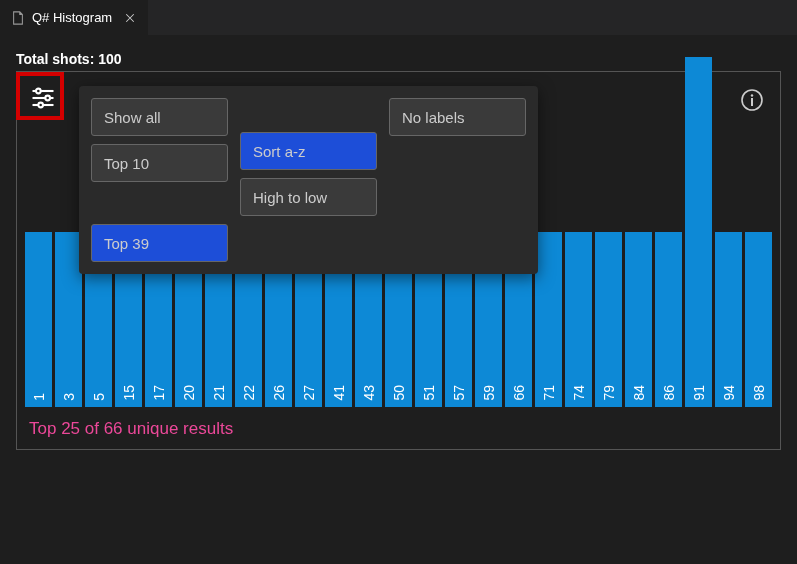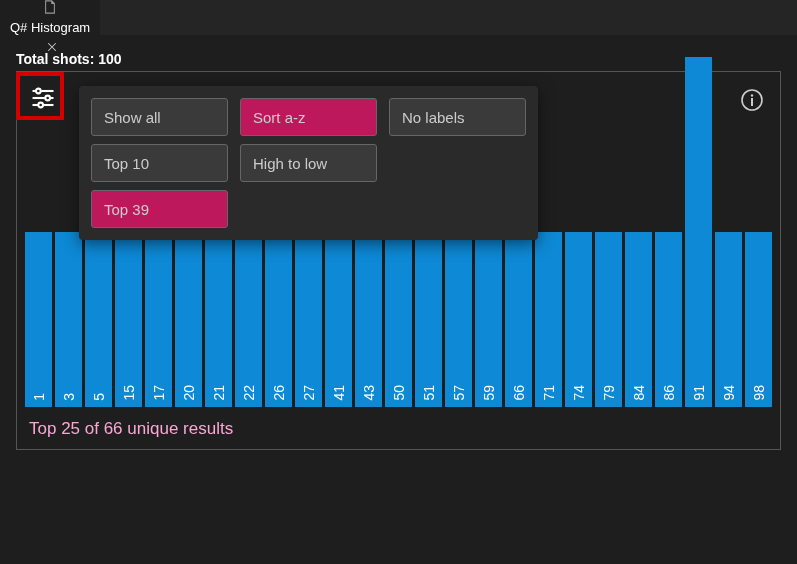--- a/index.html
+++ b/index.html
@@ -18,21 +18,20 @@
     }
     .tab {
       display: flex;
       align-items: center;
       padding: 0 10px;
       background: #1e1e1e;
       gap: 6px;
       font-size: 13px;
       color: #ffffff;
       border-right: 1px solid #252526;
-      flex-direction: column;
     }
     .tab-icon { width: 16px; height: 16px; display:flex; align-items:center; justify-content:center; opacity:0.7; }
     .tab-close { width: 16px; height: 16px; display:flex;align-items:center;justify-content:center; font-size:14px; margin-left:4px;}
     .content {
       padding: 16px;
     }
     .total-shots {
       font-weight: bold;
       color: #ffffff;
       font-size: 14px;
@@ -89,21 +88,22 @@
       background: #3a3a3a;
       border: 1px solid #666;
       border-radius: 3px;
       color: #cccccc;
       font-size: 15px;
       display:flex;align-items:center;
       padding: 0 12px;
       cursor: pointer;
     }
     .menu-btn.active {
-      background: #be185d;
+      background: #1d4ed8;
+      margin-top: 34px;
     }
     .bars-area {
       position: absolute;
       left: 8px;
       right: 8px;
       bottom: 42px;
       height: 350px;
       display: flex;
       align-items: flex-end;
       gap: 3px;
@@ -128,21 +128,21 @@
       color: #ffffff;
       writing-mode: vertical-rl;
       transform: rotate(180deg);
       z-index:2;
     }
     .footer-text {
       position: absolute;
       left: 12px;
       bottom: 10px;
       font-size: 17px;
-      color: #f9a8d4;
+      color: #ec4899;
     }
   </style>
 </head>
 <body>
 
 <div class="tab-bar">
   <div class="tab">
     <span class="tab-icon">
       <svg viewBox="0 0 16 16" width="14" height="14">
           <path fill="none" stroke="#cccccc" stroke-width="1.2" d="M3 1h7l3 3v11H3z M10 1v3h3"></path>

